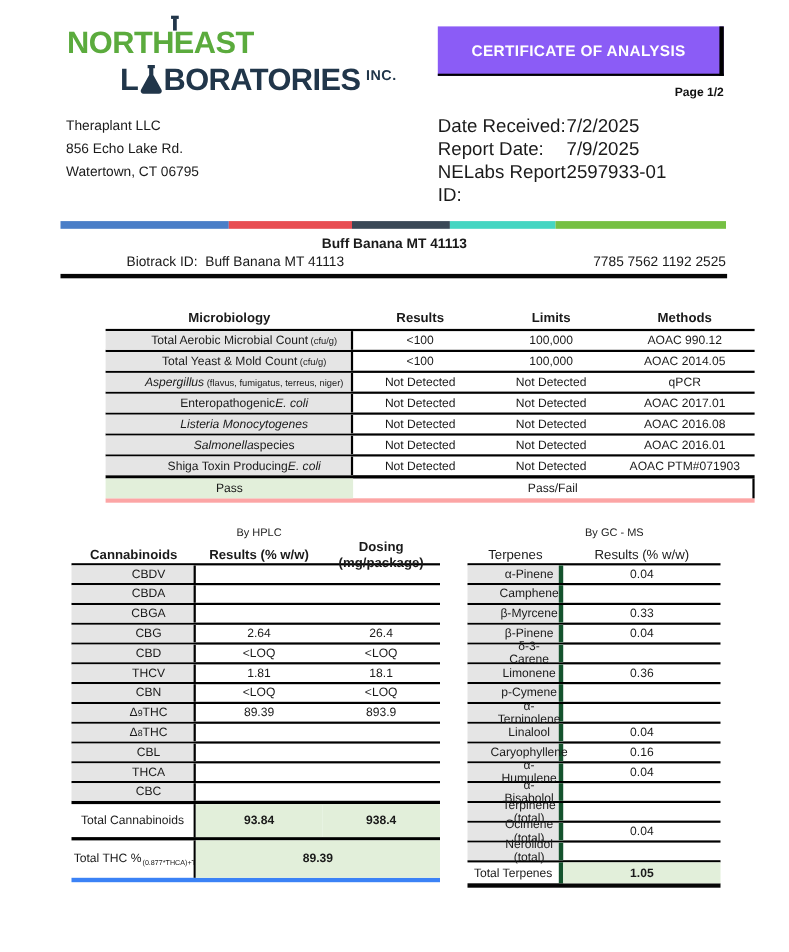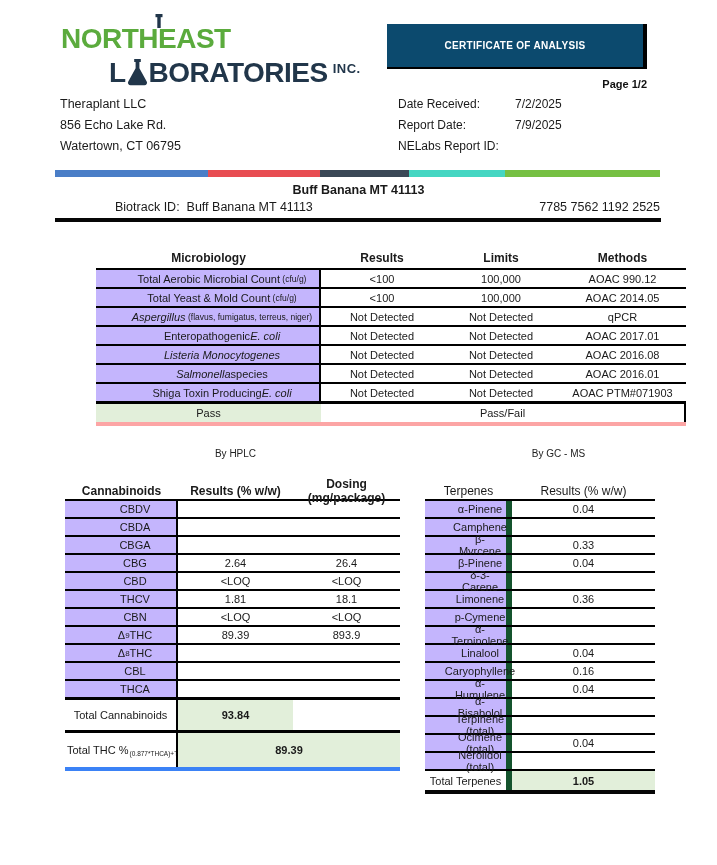--- a/index.html
+++ b/index.html
@@ -1,87 +1,87 @@
 <!DOCTYPE html>
 <html><head>
 <meta charset="utf-8">
 <style>
   * { margin:0; padding:0; box-sizing:border-box; }
   html,body { background:#ffffff; }
   body { font-family:"Liberation Sans", sans-serif; color:#1a1a1a; }
   .page { position:relative; width:717px; height:865px; background:#fff; overflow:hidden; }
 
   
-  .top { display:flex; margin:24px 59px 4px 57px; }
+  .top { display:flex; justify-content:space-between; margin:24px 59px 14px 57px; }
   .logo { position:relative; width:330px; }
   .logo-line1 { position:relative; font-size:28px; font-weight:bold; letter-spacing:-0.5px; color:#5BAB3D; line-height:30px; margin-left:4px; }
   .logo-neck { position:absolute; left:92px; top:-10px; }
   .logo-line2 { font-size:28px; font-weight:bold; letter-spacing:-0.5px; color:#21364A; line-height:30px; margin-left:52px; display:flex; align-items:flex-end; }
   .logo-flask { margin:0 1px 2px 1px; }
   .logo-inc { font-size:13px; font-weight:bold; letter-spacing:0.5px; margin:0 0 4px 5px; }
   .right-head { width:260px; }
-  .banner { height:45px; background:#0c4a6e; border-right:4px solid #000; border-bottom:2px solid #000;
+  .banner { height:45px; background:#8b5cf6; border-right:4px solid #000; border-bottom:2px solid #000;
             display:flex; align-items:center; justify-content:center;
-            color:#fff; font-size:10px; font-weight:bold; letter-spacing:0.3px; }
+            color:#fff; font-size:14px; font-weight:bold; letter-spacing:0.3px; }
   .page-label { margin-top:9px; text-align:right; font-size:11px; font-weight:bold; color:#111; }
 
   
   .info-row { display:flex; justify-content:space-between; margin:4px 57px 0 60px; }
   .client div { font-size:12.5px; line-height:21px; }
   .report-info { width:262px; }
-  .rep-line { display:grid; grid-template-columns:117px 1fr; font-size:12px; line-height:21px; }
+  .rep-line { display:grid; grid-template-columns:117px 1fr; font-size:17px; line-height:21px; }
 
   
   .stripe { display:flex; height:7px; width:605px; margin:13px 0 0 55px; }
   .stripe div { height:100%; }
   .sample-title { margin-top:6px; text-align:center; font-size:12.5px; font-weight:bold; }
   .biotrack-row { display:flex; justify-content:space-between; margin:3px 57px 0 115px; font-size:12.5px; }
   .thick-rule { margin:4px 0 0 55px; width:606px; border-top:4px solid #060606; }
 
   
-  .blue  { background:#c4b5fd;padding-left:29px; }
+  .blue  { background:#e5e5e5;padding-left:29px; }
   .green { background:#E2EFDA; }
   .cell  { display:flex; align-items:center; justify-content:center; font-size:11px; text-align:center; }
   .note  { font-size:8.5px; }
   sup { font-size:8px; }
 
   
   .mtable { margin:26px 0 0 96px; width:590px; border-bottom:4px solid #fca5a5; }
   .mrow  { display:grid; grid-template-columns:225px 122px 116px 127px; }
   .mrow .cell { height:17px; }
   .mhead .cell { height:20px; font-size:12px; font-weight:bold; }
   .mbody .mrow { border-top:2px solid #000; }
   .mbody .c1 { border-right:2px solid #000; }
   .passrow { display:grid; grid-template-columns:225px 365px; border-top:3px solid #000; }
   .passrow .cell { height:18px; }
   .passrow .c1 { border-right:2px solid #000; }
 
   
   .bottom-section { display:flex; margin:22px 0 0 65px; align-items:flex-start; }
-  .bylabel { font-size:10px; color:#222; text-align:center; height:14px; margin-bottom:21px; }
+  .bylabel { font-size:10px; color:#222; text-align:center; height:14px; margin-bottom:3px; }
   .ctable { width:335px; border-bottom:4px solid #3b82f6; }
   .crow { display:grid; grid-template-columns:113px 115px 107px; }
   .chead .cell { height:18px; font-size:12px; font-weight:bold; }
   .cbody .crow { border-top:2px solid #000; }
   .crow .cell { height:16px; }
   .cbody .c1, .totrow .c1, .thcrow .c1 { border-right:2px solid #000; }
   .totrow { display:grid; grid-template-columns:113px 115px 107px; border-top:3px solid #000; }
   .totrow .cell { height:30px; font-weight:bold; }
   .totrow .c1 { font-weight:normal; }
   .thcrow { display:grid; grid-template-columns:113px 222px; border-top:3px solid #000; }
   .thcrow .cell { height:34px; font-weight:bold; }
   .thcrow .c1 { font-weight:normal; justify-content:flex-start; padding-left:2px; overflow:hidden; white-space:nowrap; }
   .formula { font-size:6.5px; position:relative; top:3px; margin-left:1px; white-space:nowrap; }
 
   .ttable { width:230px; margin-left:25px; border-bottom:4px solid #060606; }
   .trow { display:grid; grid-template-columns:87px 143px; }
   .thead .cell { height:18px; font-size:12px; font-weight:normal; }
   .tbody .trow { border-top:2px solid #000; }
   .trow .cell { height:16px; }
-  .tbody .c1, .ttot .c1 { border-right:6px solid #14532d; }
+  .tbody .c1, .ttot .c1 { border-right:4px solid #14532d; }
   .ttot { display:grid; grid-template-columns:87px 143px; border-top:2px solid #000; }
   .ttot .cell { height:19px; }
   .ttot .val { font-weight:bold; }
 </style>
 </head>
 <body>
 
 <div class="page">
 
   <div class="top">
@@ -120,20 +120,21 @@
       <div class="rep-line">
         <span>Date Received:</span>
         <span>7/2/2025</span>
       </div>
       <div class="rep-line">
         <span>Report Date:</span>
         <span>7/9/2025</span>
       </div>
       <div class="rep-line">
         <span>NELabs Report ID:</span>
+        <span>2597933-01</span>
       </div>
     </div>
   </div>
 
   <div class="stripe" id="stripe">
       <div style="background: rgb(74, 126, 199); width: 25.3%;"></div>
       <div style="background: rgb(232, 77, 82); width: 18.5%;"></div>
       <div style="background: rgb(58, 72, 86); width: 14.7%;"></div>
       <div style="background: rgb(69, 214, 194); width: 15.9%;"></div>
       <div style="background: rgb(118, 192, 67); width: 25.6%;"></div>
@@ -311,24 +312,32 @@
               <div class="cell"></div>
               <div class="cell"></div>
             </div>
             <div class="crow">
               <div class="cell c1 blue">
                 <span>THCA</span>
               </div>
               <div class="cell"></div>
               <div class="cell"></div>
             </div>
+            <div class="crow">
+              <div class="cell c1 blue">
+                <span>CBC</span>
+              </div>
+              <div class="cell"></div>
+              <div class="cell"></div>
+            </div>
           </div>
         <div class="totrow">
           <div class="cell c1">Total Cannabinoids</div>
           <div class="cell green">93.84</div>
+          <div class="cell green">938.4</div>
         </div>
         <div class="thcrow">
           <div class="cell c1">
             <span>Total THC %</span>
             <span class="formula">(0.877*THCA)+THC</span>
           </div>
           <div class="cell green">89.39</div>
         </div>
       </div>
     </div>

